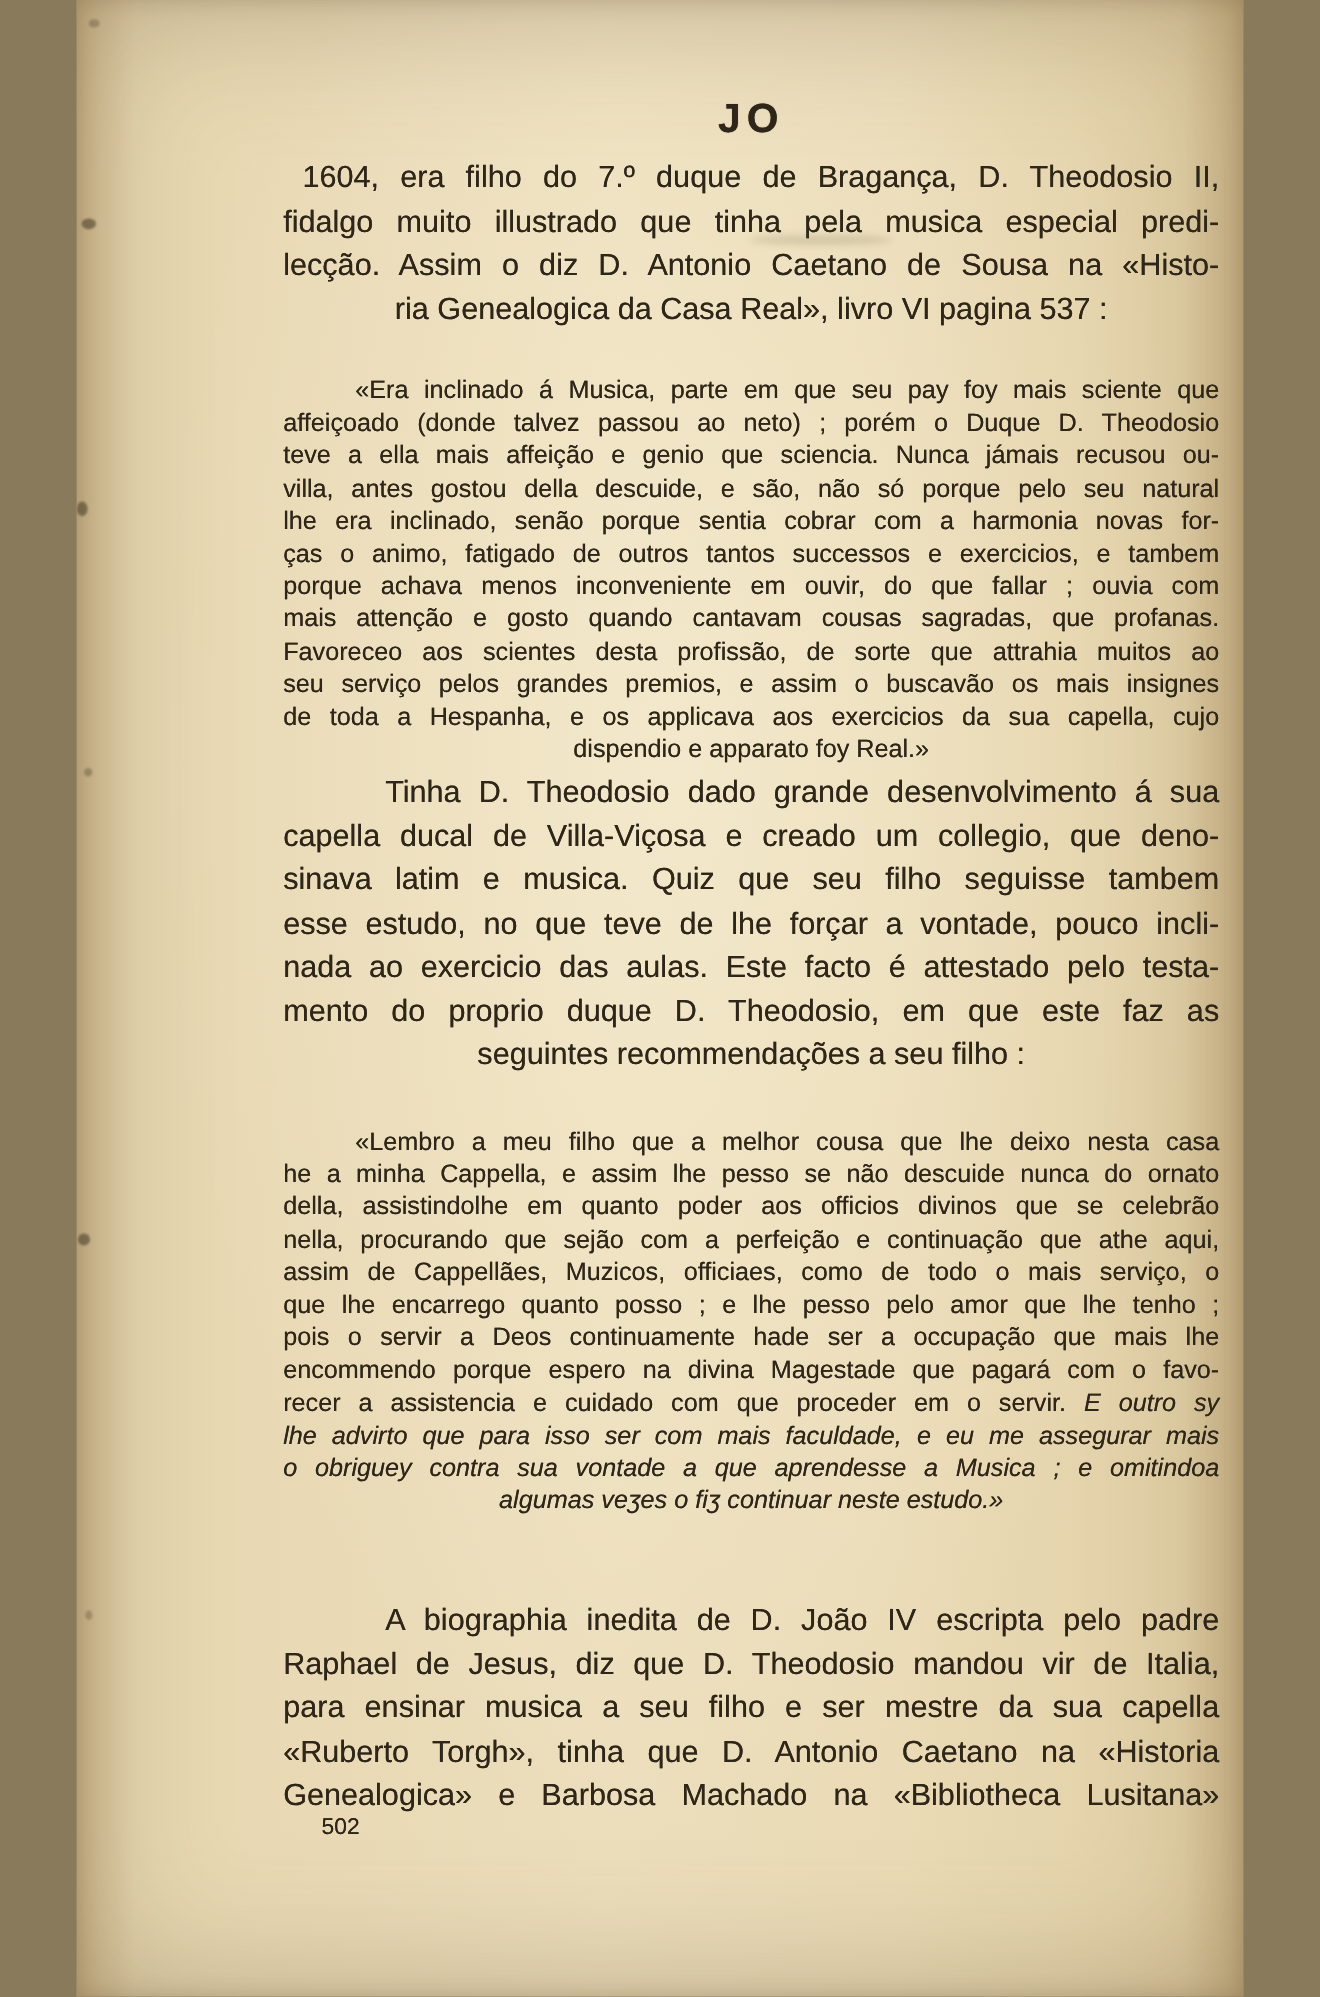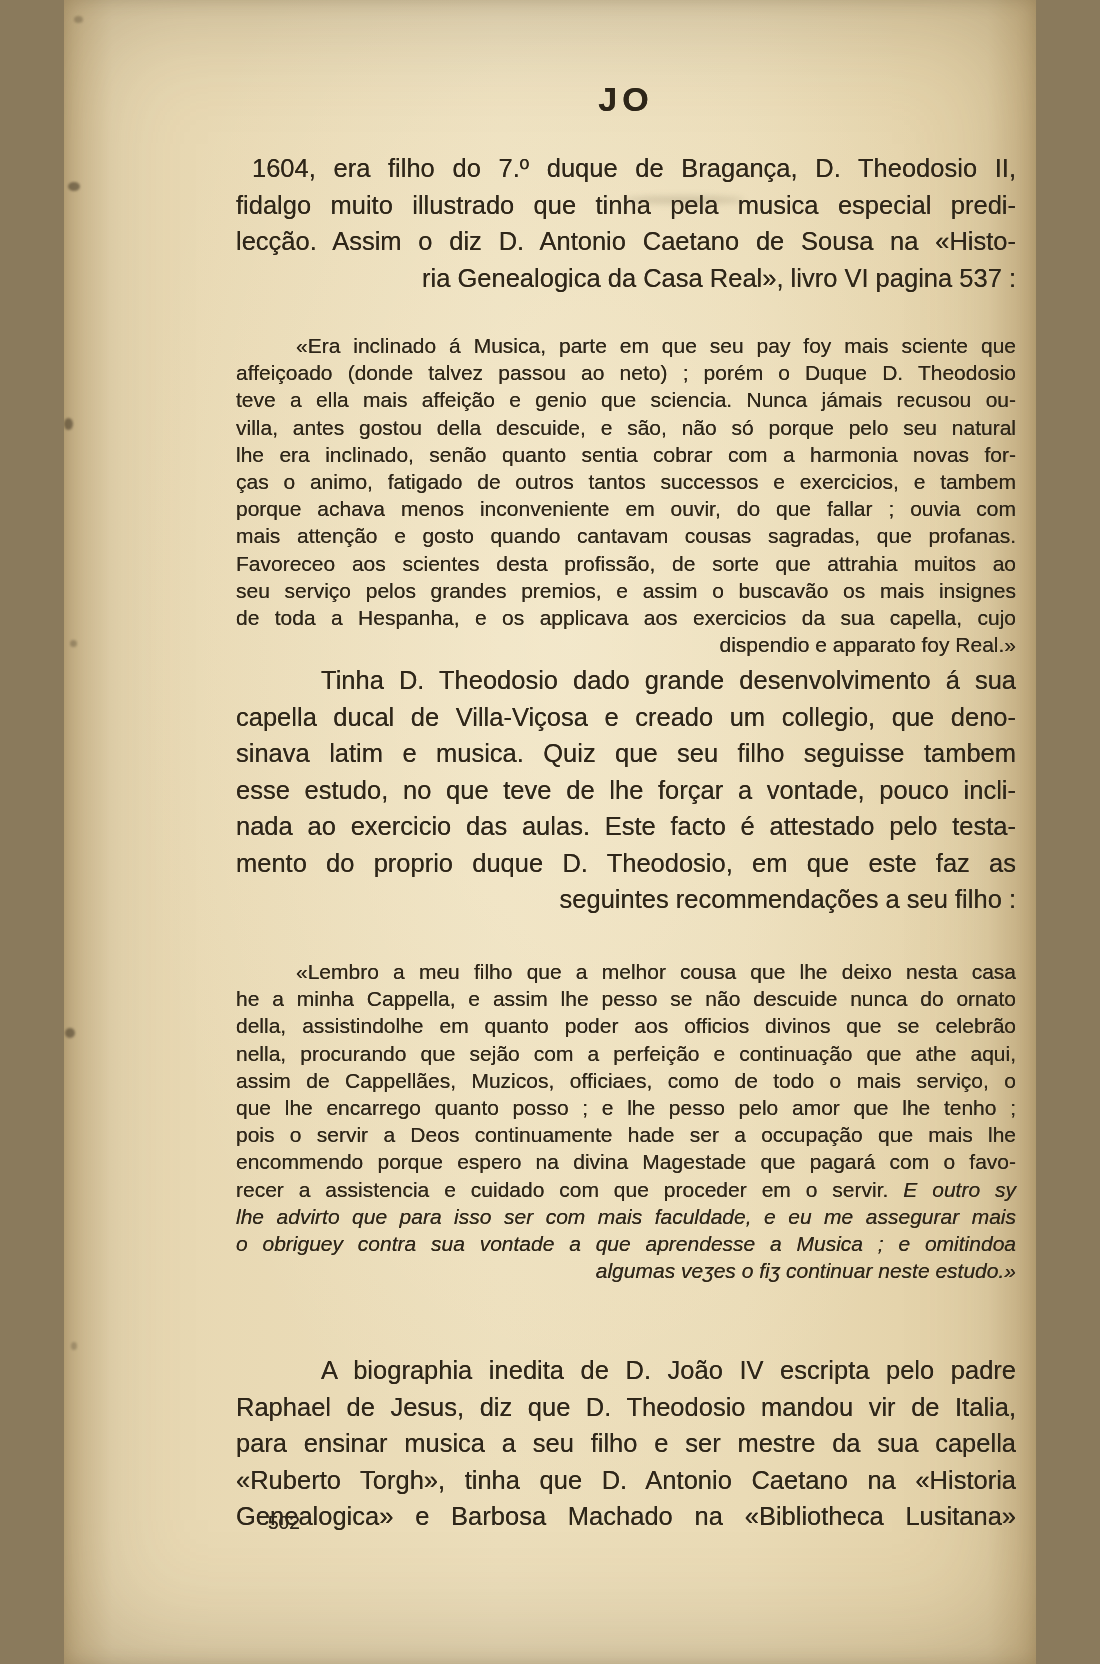--- a/index.html
+++ b/index.html
@@ -11,25 +11,24 @@
     background:
       radial-gradient(ellipse at 52% 38%, rgba(255,249,230,.38), rgba(255,249,230,0) 62%),
       linear-gradient(90deg,#d5bf92 0%,#e7d7b1 5%,#ecdebb 45%,#eadbb6 70%,#e2d0a6 95%,#d2bb8c 100%);
     box-shadow: inset 0 0 120px rgba(92,72,40,.35), inset 0 0 18px rgba(92,72,40,.25);
     font-family:Liberation Sans, sans-serif;
     color:#2e2619;
   }
   .block{
     position:absolute;left:172px;width:780px;
     text-shadow:0 0 .5px rgba(43,35,22,.85);
-    margin-top:20px;
   }
   .paragraph{font-size:25.5px;line-height:36.5px;}
   .quote{font-size:21px;line-height:27.2px;}
-  .line{text-align:right;white-space:normal;}
+  .line{text-align:center;white-space:normal;}
   .line.j{text-align:justify;text-align-last:justify;}
   .paragraph .line.first{text-indent:85px;}
   #para-1 .line.first{text-indent:16px;}
   .quote .line.first{text-indent:60px;}
   .it{font-style:italic;}
   .running-header{
     position:absolute;top:80px;left:172px;width:780px;
     text-align:center;font-size:34px;font-weight:700;
     letter-spacing:5px;text-shadow:0 0 .6px rgba(43,35,22,.9);
   }
@@ -67,21 +66,21 @@
       <div class="line j"><span>fidalgo muito illustrado que tinha pela musica especial predi-</span></div>
       <div class="line j"><span>lecção. Assim o diz D. Antonio Caetano de Sousa na «Histo-</span></div>
       <div class="line"><span>ria Genealogica da Casa Real», livro VI pagina 537 :</span></div>
     </div>
 
   <div id="quote-1" class="block quote">
       <div class="line first j"><span>«Era inclinado á Musica, parte em que seu pay foy mais sciente que</span></div>
       <div class="line j"><span>affeiçoado (donde talvez passou ao neto) ; porém o Duque D. Theodosio</span></div>
       <div class="line j"><span>teve a ella mais affeição e genio que sciencia. Nunca jámais recusou ou-</span></div>
       <div class="line j"><span>villa, antes gostou della descuide, e são, não só porque pelo seu natural</span></div>
-      <div class="line j"><span>lhe era inclinado, senão quanto sentia cobrar com a harmonia novas for-</span></div>
+      <div class="line j"><span>lhe era inclinado, senão porque sentia cobrar com a harmonia novas for-</span></div>
       <div class="line j"><span>ças o animo, fatigado de outros tantos successos e exercicios, e tambem</span></div>
       <div class="line j"><span>porque achava menos inconveniente em ouvir, do que fallar ; ouvia com</span></div>
       <div class="line j"><span>mais attenção e gosto quando cantavam cousas sagradas, que profanas.</span></div>
       <div class="line j"><span>Favoreceo aos scientes desta profissão, de sorte que attrahia muitos ao</span></div>
       <div class="line j"><span>seu serviço pelos grandes premios, e assim o buscavão os mais insignes</span></div>
       <div class="line j"><span>de toda a Hespanha, e os applicava aos exercicios da sua capella, cujo</span></div>
       <div class="line"><span>dispendio e apparato foy Real.»</span></div>
     </div>
 
   <div id="para-2" class="block paragraph">

